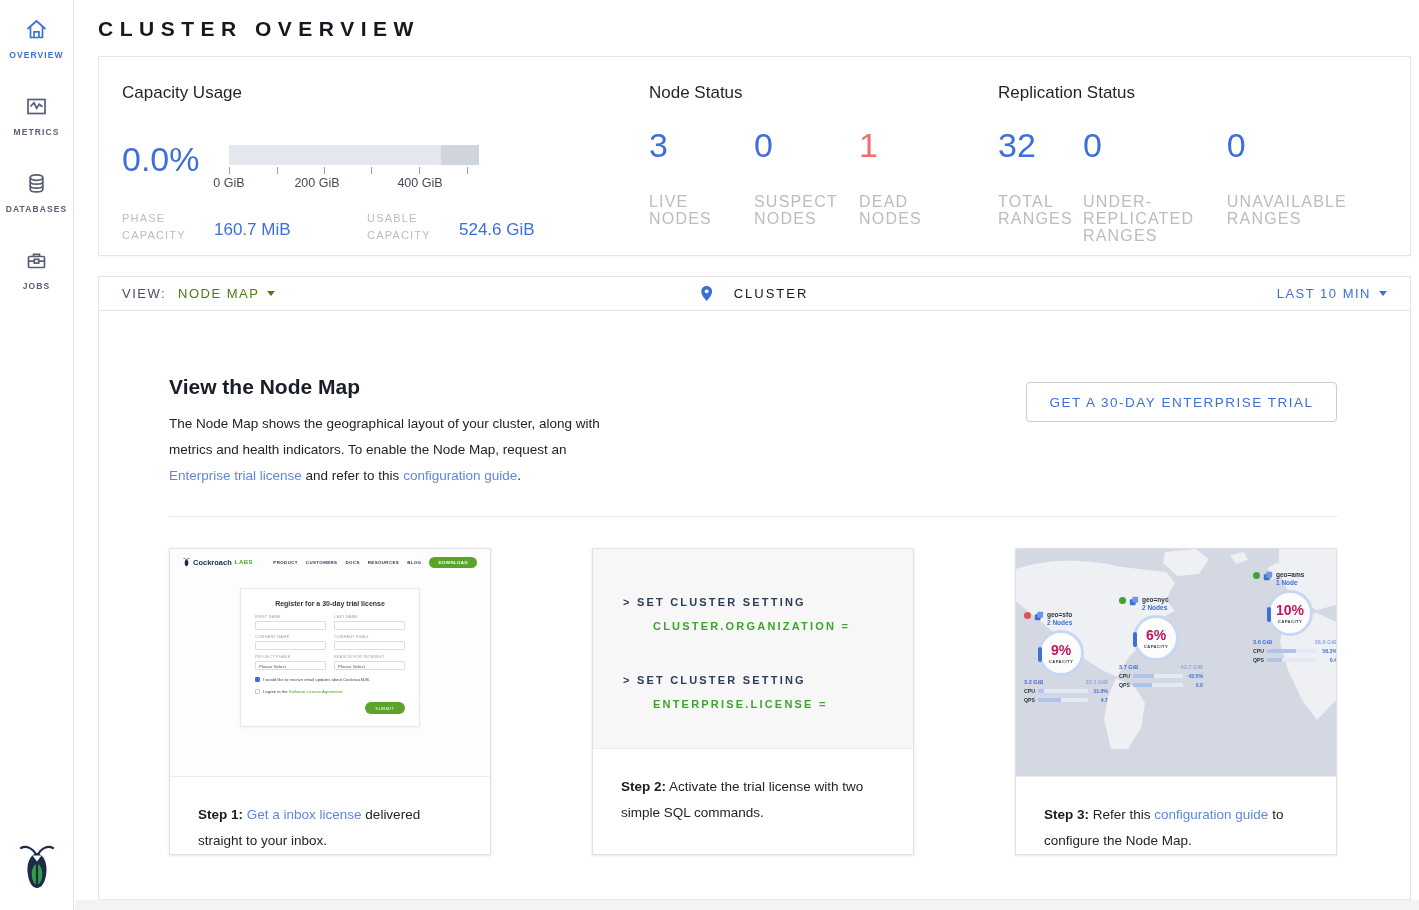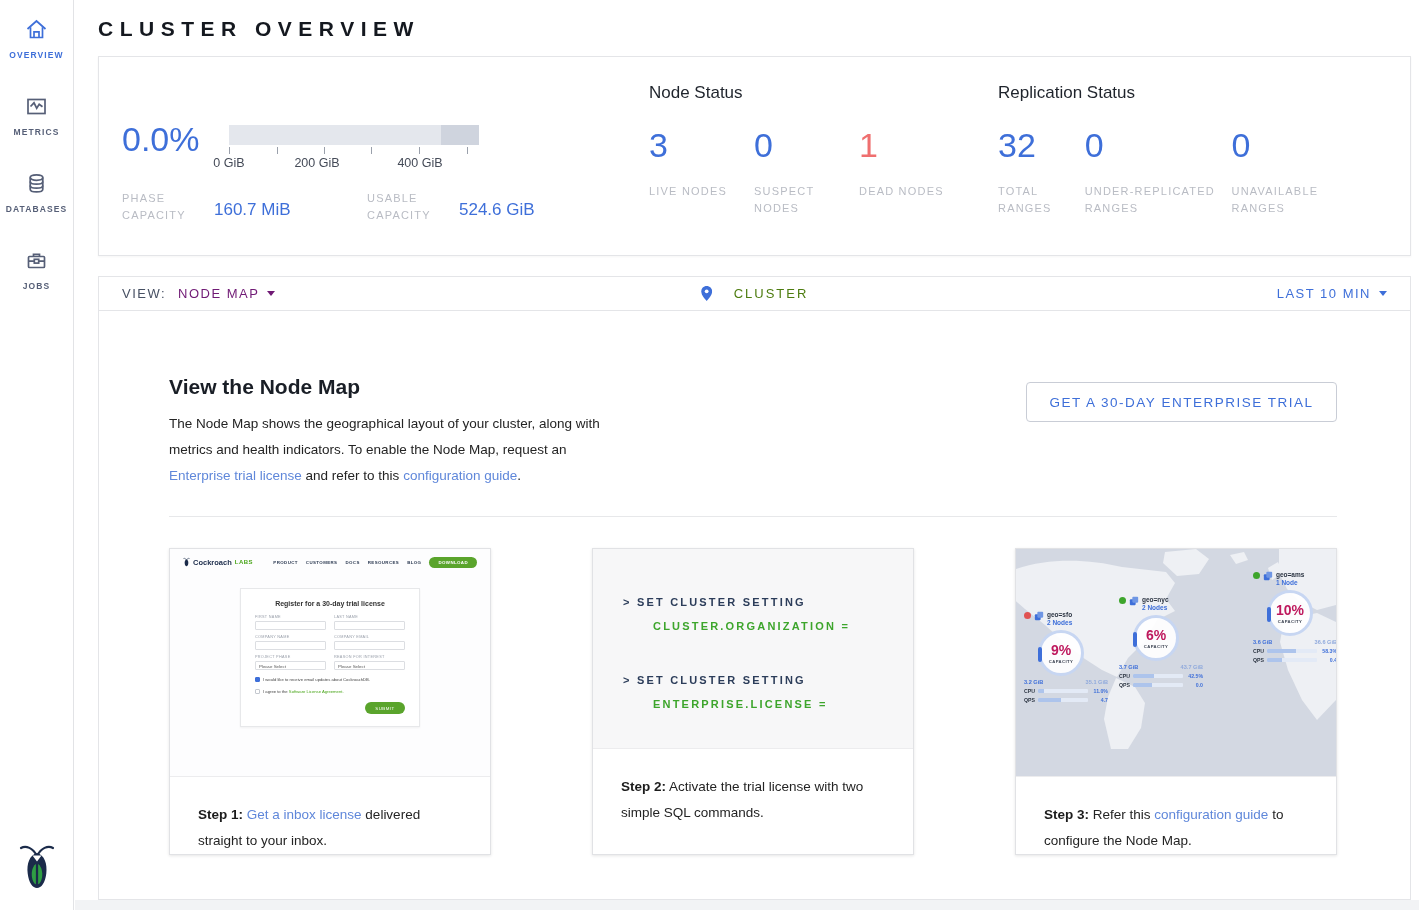--- a/index.html
+++ b/index.html
@@ -48,28 +48,28 @@
   .cap-stat-value { font-size:17px; color:#3e6fd9; width:153px; padding-top:12px; }
   .status-section { width:349px; }
   .status-row { display:flex; margin-top:22px; }
   .stat-col { }
   .node-cols .stat-col { width:105px; }
   .repl-cols .stat-col:nth-child(1) { width:105px; }
   .repl-cols .stat-col:nth-child(2) { width:178px; }
   .repl-cols .stat-col:nth-child(3) { width:140px; }
   .stat-value { font-size:34px; color:#3e6fd9; line-height:40px; }
   .stat-value.red { color:#ef6f6f; }
-  .stat-label { margin-top:18px; font-size:11px; letter-spacing:1.2px; color:#b9bcc4; line-height:17px; max-width:150px; }
+  .stat-label { margin-top:28px; font-size:16px; letter-spacing:1.2px; color:#b9bcc4; line-height:17px; max-width:150px; }
   
   .panel { margin:20px 8px 0 23px; border:1px solid #e4e5e8; background:#fff; height:624px; position:relative; }
   .view-bar { height:34px; border-bottom:1px solid #e4e5e8; display:flex; align-items:center; position:relative; font-size:13px; }
   .view-left { padding-left:23px; letter-spacing:1.5px; color:#475063; display:flex; align-items:center; }
-  .view-dropdown { color:#701a75; letter-spacing:1.5px; margin-left:12px; cursor:pointer; display:flex; align-items:center; }
+  .view-dropdown { color:#4d7c0f; letter-spacing:1.5px; margin-left:12px; cursor:pointer; display:flex; align-items:center; }
   .caret { display:inline-block; width:0; height:0; border-left:4.5px solid transparent; border-right:4.5px solid transparent; border-top:5.5px solid currentColor; margin-left:8px; }
-  .view-center { position:absolute; left:50%; transform:translateX(-50%); display:flex; align-items:center; gap:22px; color:#4d7c0f; letter-spacing:2px; cursor:pointer; }
+  .view-center { position:absolute; left:50%; transform:translateX(-50%); display:flex; align-items:center; gap:22px; color:#0f172a; letter-spacing:2px; cursor:pointer; }
   .view-right { position:absolute; right:23px; color:#3e6fd9; letter-spacing:1.5px; display:flex; align-items:center; cursor:pointer; }
   
   .panel-body { position:relative; padding:64px 73px 0 70px; }
   .nm-title { font-size:21px; font-weight:600; color:#191e26; }
   .nm-desc { margin-top:12px; width:458px; font-size:13.5px; line-height:26px; color:#242424; }
   a.link { color:#5f87da; text-decoration:none; cursor:pointer; }
   .trial-btn {
     position:absolute; top:71px; right:73px; width:311px; height:40px;
     background:#fff; border:1px solid #c9cdd6; border-radius:4px;
     color:#3e6fd9; font-size:13.5px; letter-spacing:1.5px; font-family:"Liberation Sans",sans-serif;
@@ -183,20 +183,21 @@
       <path d="M19.1 24 C23.2 27 24.2 34 22.4 40 C21.5 42.8 19.8 44.3 19.1 44.3 Z" fill="#2f9e44"></path>
     </svg>
   </div>
 </aside>
 
 <main class="main">
   <h1 class="page-title">CLUSTER OVERVIEW</h1>
 
   <section class="summary-card">
     <div class="cap-section">
+      <h2 class="sec-title">Capacity Usage</h2>
       <div class="cap-row">
         <span class="cap-pct">0.0%</span>
         <div class="cap-bar-wrap">
           <div class="cap-bar">
             <div class="cap-bar-seg"></div>
           </div>
           <div class="cap-ticks">
             <span style="left:0"></span>
               <span style="left:48px"></span>
               <span style="left:95px"></span>

